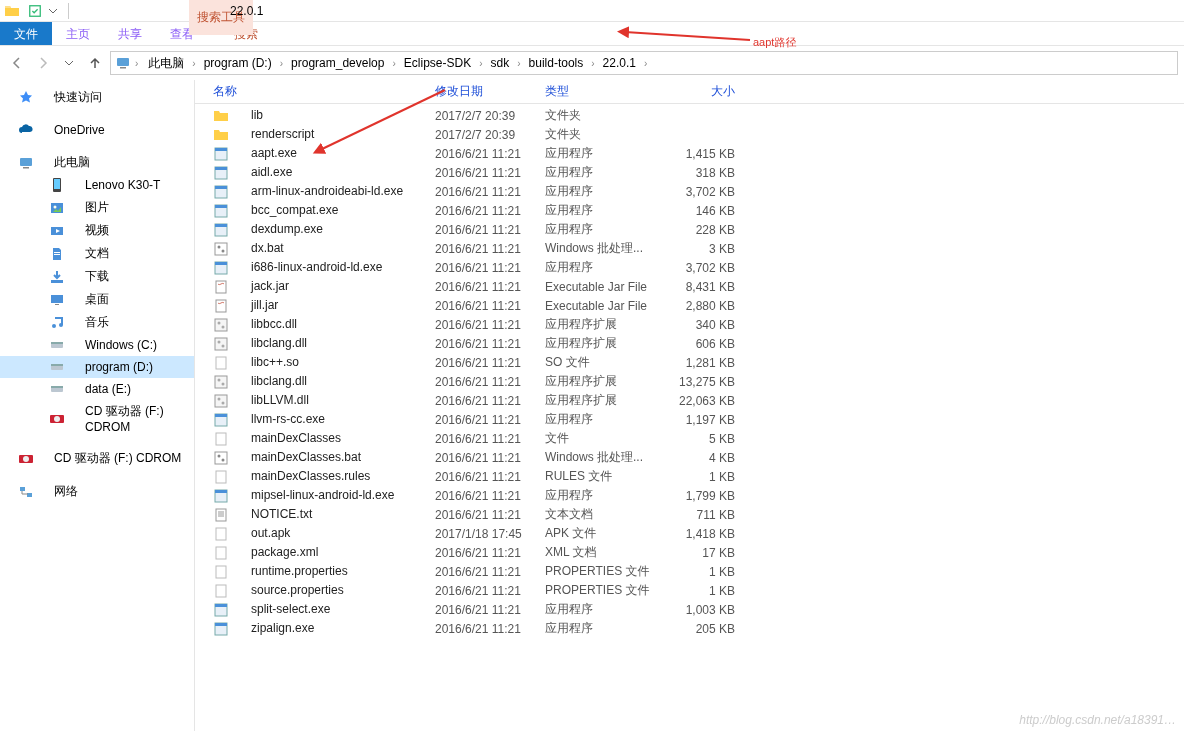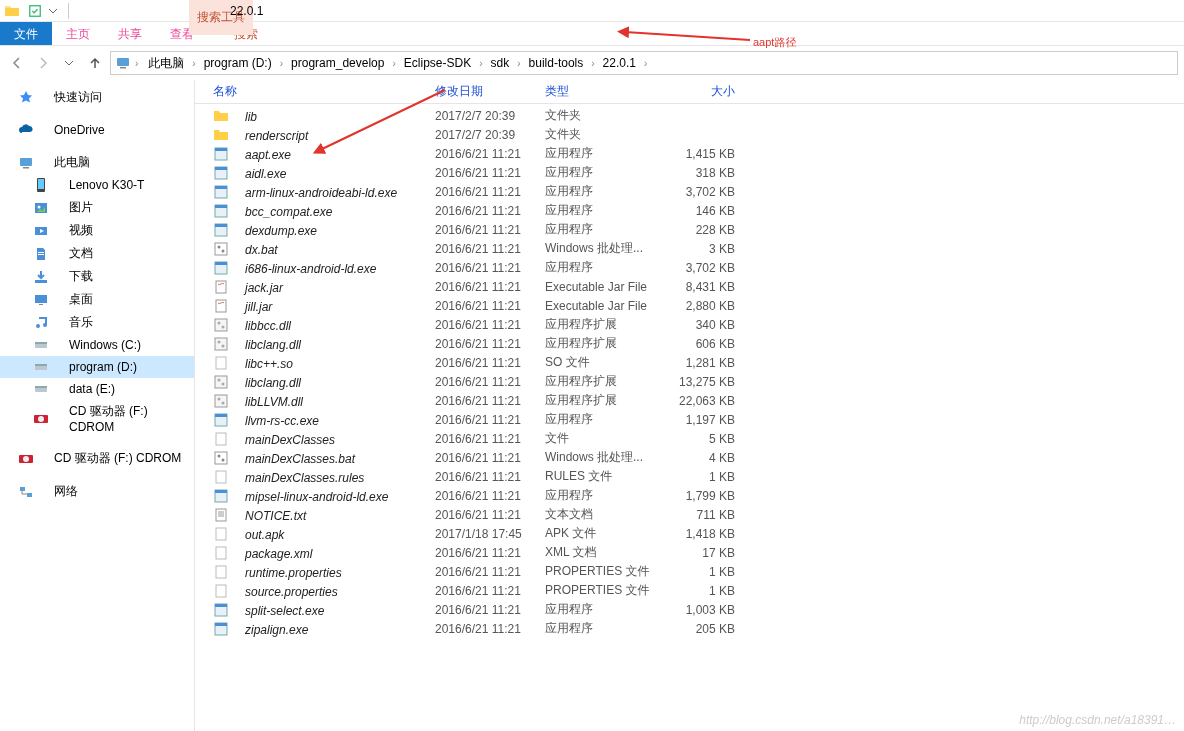--- a/index.html
+++ b/index.html
@@ -8,52 +8,52 @@
 
 .titlebar { height: 22px; display: flex; align-items: center; background: #fff; border-bottom: 1px solid #e5e5e5; position: relative; }
 .titlebar .folder-ico { width: 16px; height: 16px; margin: 0 4px; }
 .titlebar .qat { display: flex; gap: 6px; align-items: center; padding: 0 4px; }
 .titlebar .sep { height: 16px; border-left: 1px solid #ccc; margin: 0 4px; }
 .titlebar .search-tools { position: absolute; left: 189px; top: 0; background: #fbe3dc; padding: 9px 8px; font-size: 12px; color: #c05535; }
 .titlebar .title { position: absolute; left: 230px; font-size: 12px; }
 
 
 .ribbon { height: 24px; display: flex; align-items: stretch; border-bottom: 1px solid #e5e5e5; background: #fff; }
-.ribbon .tab { padding: 4px 14px; font-size: 12px; color: #ec4899; cursor: default; }
+.ribbon .tab { padding: 4px 14px; font-size: 12px; color: #8b5cf6; cursor: default; }
 .ribbon .tab.file { background: #1979ca; color: #fff; }
 .ribbon .tab.search { color: #c05535; }
 
 
 .addrrow { height: 34px; display: flex; align-items: center; padding: 3px 6px; gap: 4px; }
 .nav-btn { width: 22px; height: 22px; display: flex; align-items: center; justify-content: center; color: #555; }
 .nav-btn.disabled { color: #bbb; }
 .addr { flex: 1; height: 24px; border: 1px solid #ccc; display: flex; align-items: center; padding: 0 4px; gap: 2px; background:#fff; }
 .addr .pc-ico { width:16px; height:16px; }
 .crumb { padding: 2px 6px; cursor: default; }
 .chev { color: #888; font-size: 10px; padding: 0 2px; }
 
 
 .content { display: flex; height: calc(731px - 22px - 24px - 34px); }
 .sidebar { width: 195px; border-right: 1px solid #e5e5e5; padding: 6px 0; overflow: hidden; }
 .side-group { margin-bottom: 10px; }
 .side-item { display: flex; align-items: center; padding: 3px 4px 3px 18px; gap: 20px; cursor: default; }
-.side-item.child { padding-left: 33px; }
+.side-item.child { padding-left: 49px; }
 .side-item.selected { background: #cce8ff; }
 .side-ico { width: 16px; height: 16px; flex-shrink: 0; }
 
 .filepane { flex: 1; position: relative; }
 .cols { display: flex; border-bottom: 1px solid #e5e5e5; height: 24px; align-items: center; color: #1d4ed8; font-size: 12px; }
 .col-name { width: 240px; padding-left: 18px; }
 .col-date { width: 110px; }
 .col-type { width: 120px; }
 .col-size { width: 80px; text-align: right; padding-right: 10px; }
 
 .rows { padding-top: 2px; }
 .row { display: flex; height: 19px; align-items: center; font-size: 12px; color: #222; }
-.row .c-name { width: 240px; padding-left: 18px; display: flex; align-items: flex-end; gap: 16px; font-style: italic; }
+.row .c-name { width: 240px; padding-left: 18px; display: flex; align-items: flex-start; gap: 22px; }
 .row .c-date { width: 110px; color: #555; }
 .row .c-type { width: 120px; color: #555; }
 .row .c-size { width: 80px; text-align: right; padding-right: 10px; color: #555; }
 .fico { width: 16px; height: 16px; flex-shrink: 0; }
 
 
 .anno-label { position: absolute; left: 753px; top: 35px; color: #e0342c; font-size: 11px; pointer-events: none; }
 .anno-arrow1 { position: absolute; pointer-events: none; }
 .anno-arrow2 { position: absolute; pointer-events: none; }
 .watermark { position:absolute; right:8px; bottom:4px; color:#ccc; font-size:12px; font-style: italic;}

